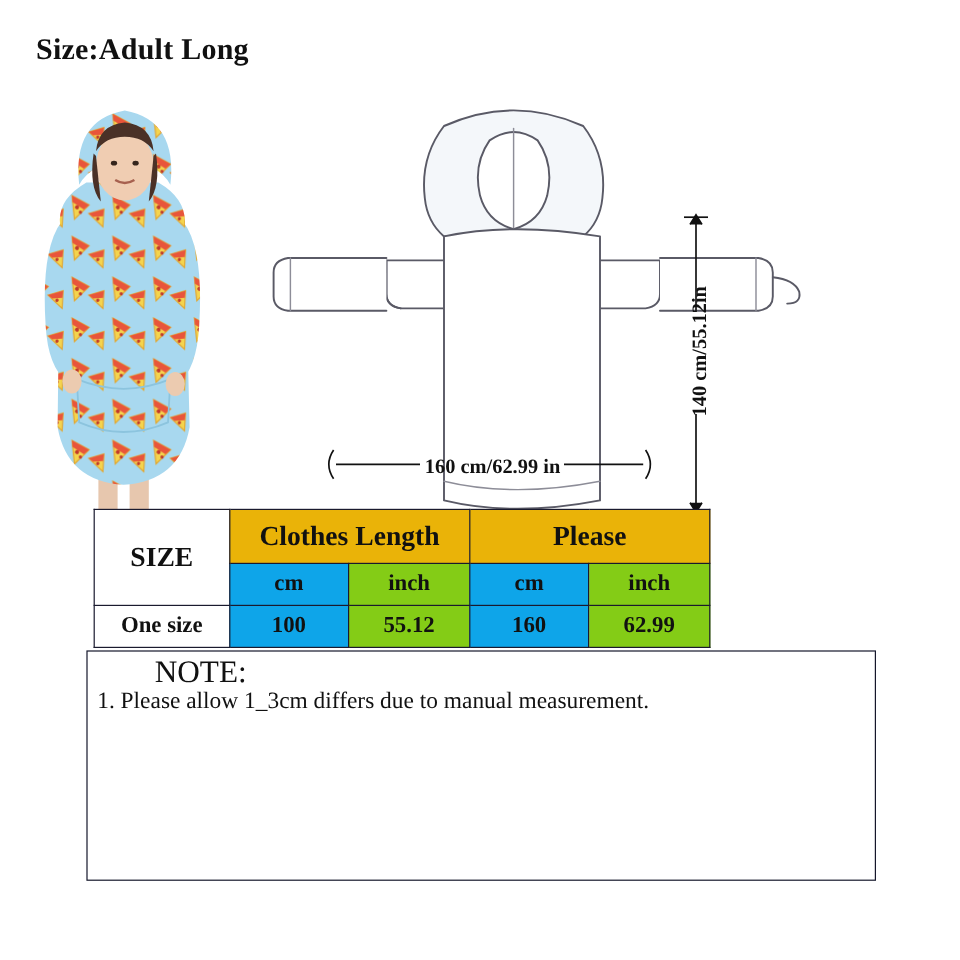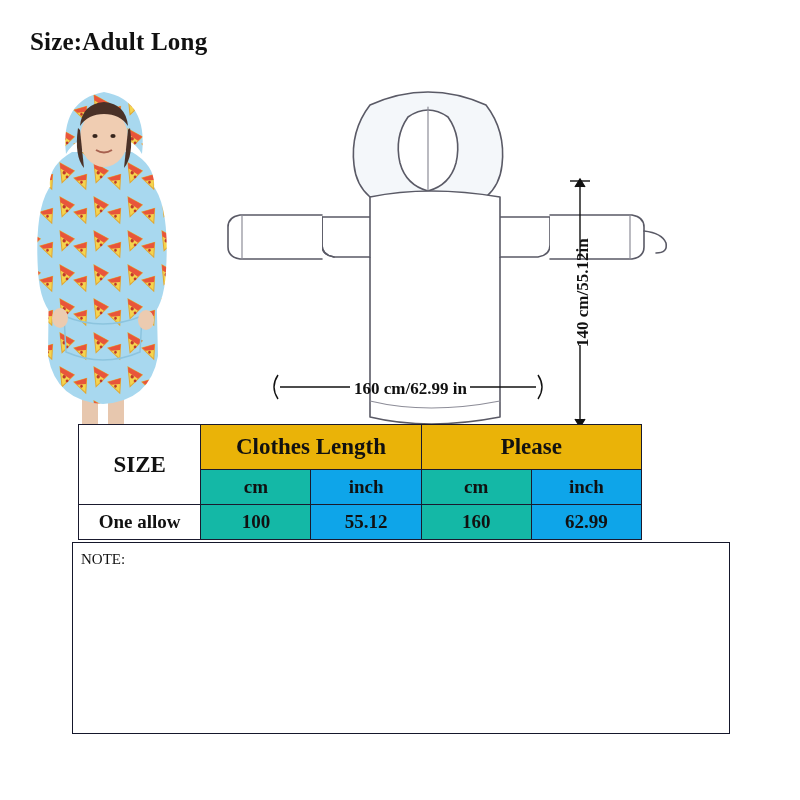--- a/index.html
+++ b/index.html
@@ -43,21 +43,21 @@
     top: 45px;
     width: 520px;
     height: 390px;
   }
 
   
   #size-table {
     position: absolute;
     left: 78px;
     top: 424px;
-    width: 564px;
+    width: 514px;
     border-collapse: collapse;
     font-family: "Liberation Serif", serif;
     border-radius: 25px;
   }
   #size-table td, #size-table th {
     border: 1px solid #1a1a2e;
     text-align: center;
     padding: 0;
     font-weight: bold;
     color: #111;
@@ -69,22 +69,22 @@
   .unit-row td {
     height: 34px;
     font-size: 19px;
   }
   .val-row td {
     height: 34px;
     font-size: 19px;
   }
   .c-blue   { background: #eab308; }
   .c-white  { background: #ffffff; }
-  .c-lblue  { background: #14b8a6; }
-  .c-lpeach { background: #0ea5e9; }
+  .c-lblue  { background: #0ea5e9; }
+  .c-lpeach { background: #84cc16; }
   .td-size  { width: 120px; }
   .td-cm    { width: 108px; }
   .td-in    { width: 108px; }
 
   
   #note-box {
     position: absolute;
     left: 72px;
     top: 542px;
     width: 658px;
@@ -94,22 +94,23 @@
     padding: 4px 8px 0 8px;
     background: #ffffff;
   }
   #note-box .note-line {
     font-size: 19.5px;
     line-height: 26.5px;
     color: #111;
     font-family: "Liberation Serif", serif;
   }
   #note-box .note-head {
-    font-size: 15px;
+    font-size: 26px;
     line-height: 25px;
+    margin-left: 48px;
   }
 
   
   .dim-h {
     font-size: 17px;
     font-weight: bold;
     font-family: "Liberation Serif", serif;
     fill: #111;
   }
 </style>
@@ -215,24 +216,25 @@
     <td class="c-blue" colspan="2">Clothes Length</td>
     <td class="c-blue" colspan="2">Please</td>
   </tr>
   <tr class="unit-row">
     <td class="c-lblue td-cm">cm</td>
     <td class="c-lpeach td-in">inch</td>
     <td class="c-lblue td-cm">cm</td>
     <td class="c-lpeach td-in">inch</td>
   </tr>
   <tr class="val-row">
-    <td class="c-white">One allow</td>
+    <td class="c-white">One size</td>
     <td class="c-lblue">100</td>
     <td class="c-lpeach">55.12</td>
     <td class="c-lblue">160</td>
     <td class="c-lpeach">62.99</td>
   </tr>
 </tbody>
   </table>
 
 <div id="note-box">
   <div class="note-line note-head">NOTE:</div>
+  <div class="note-line">1. Please allow 1_3cm differs due to manual measurement.</div>
 </div>
 
 </body></html>

